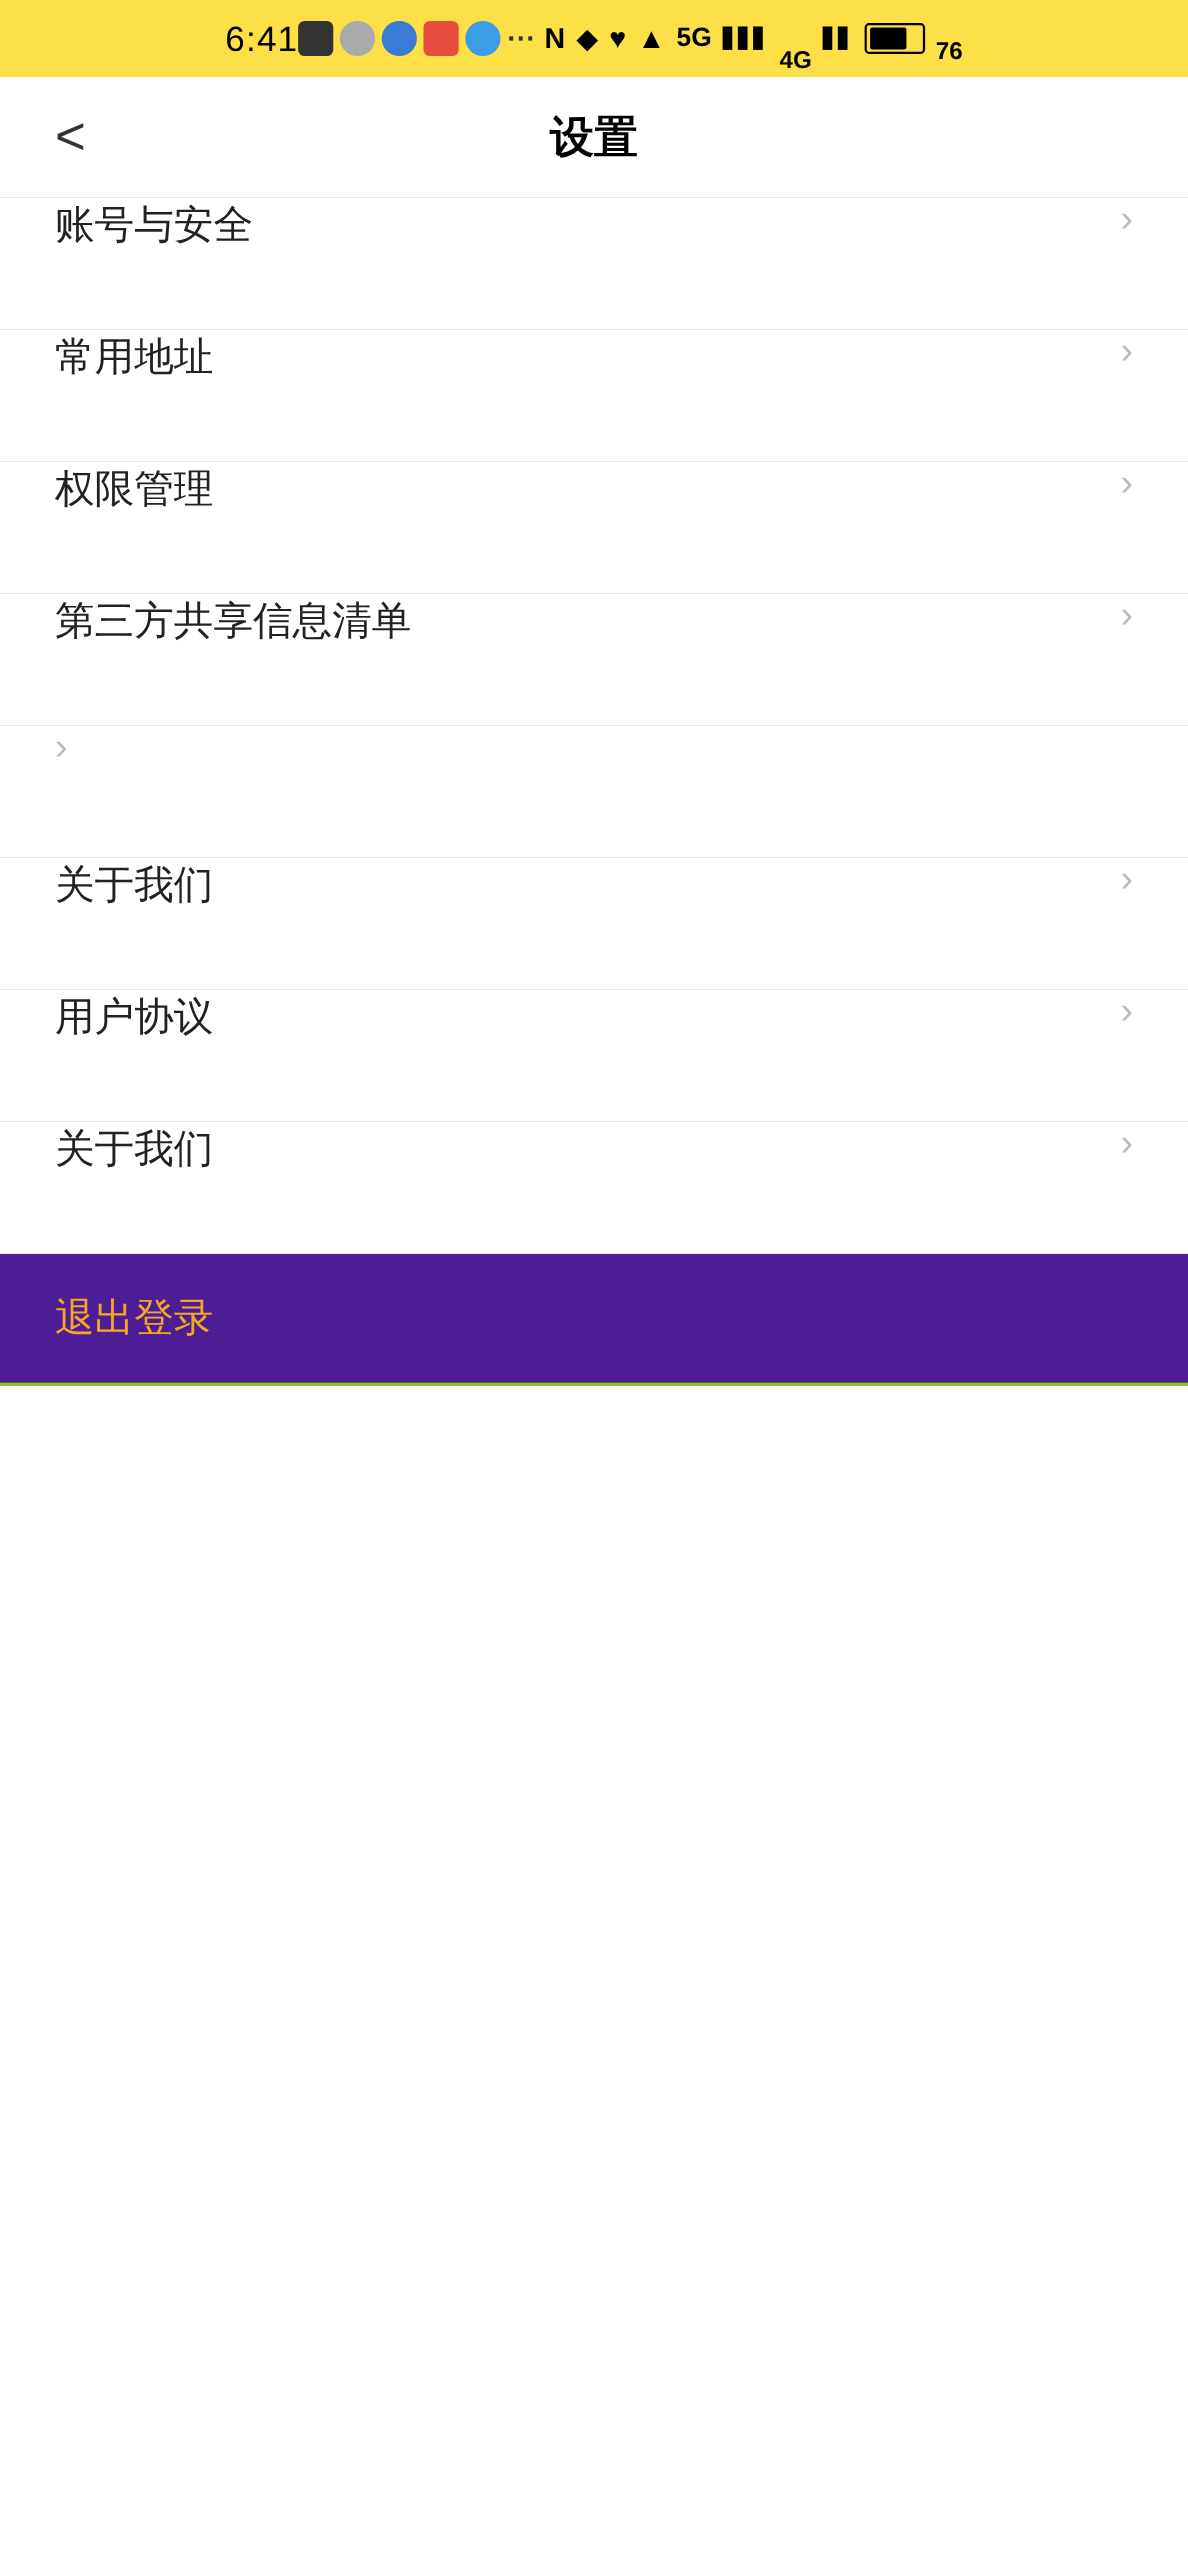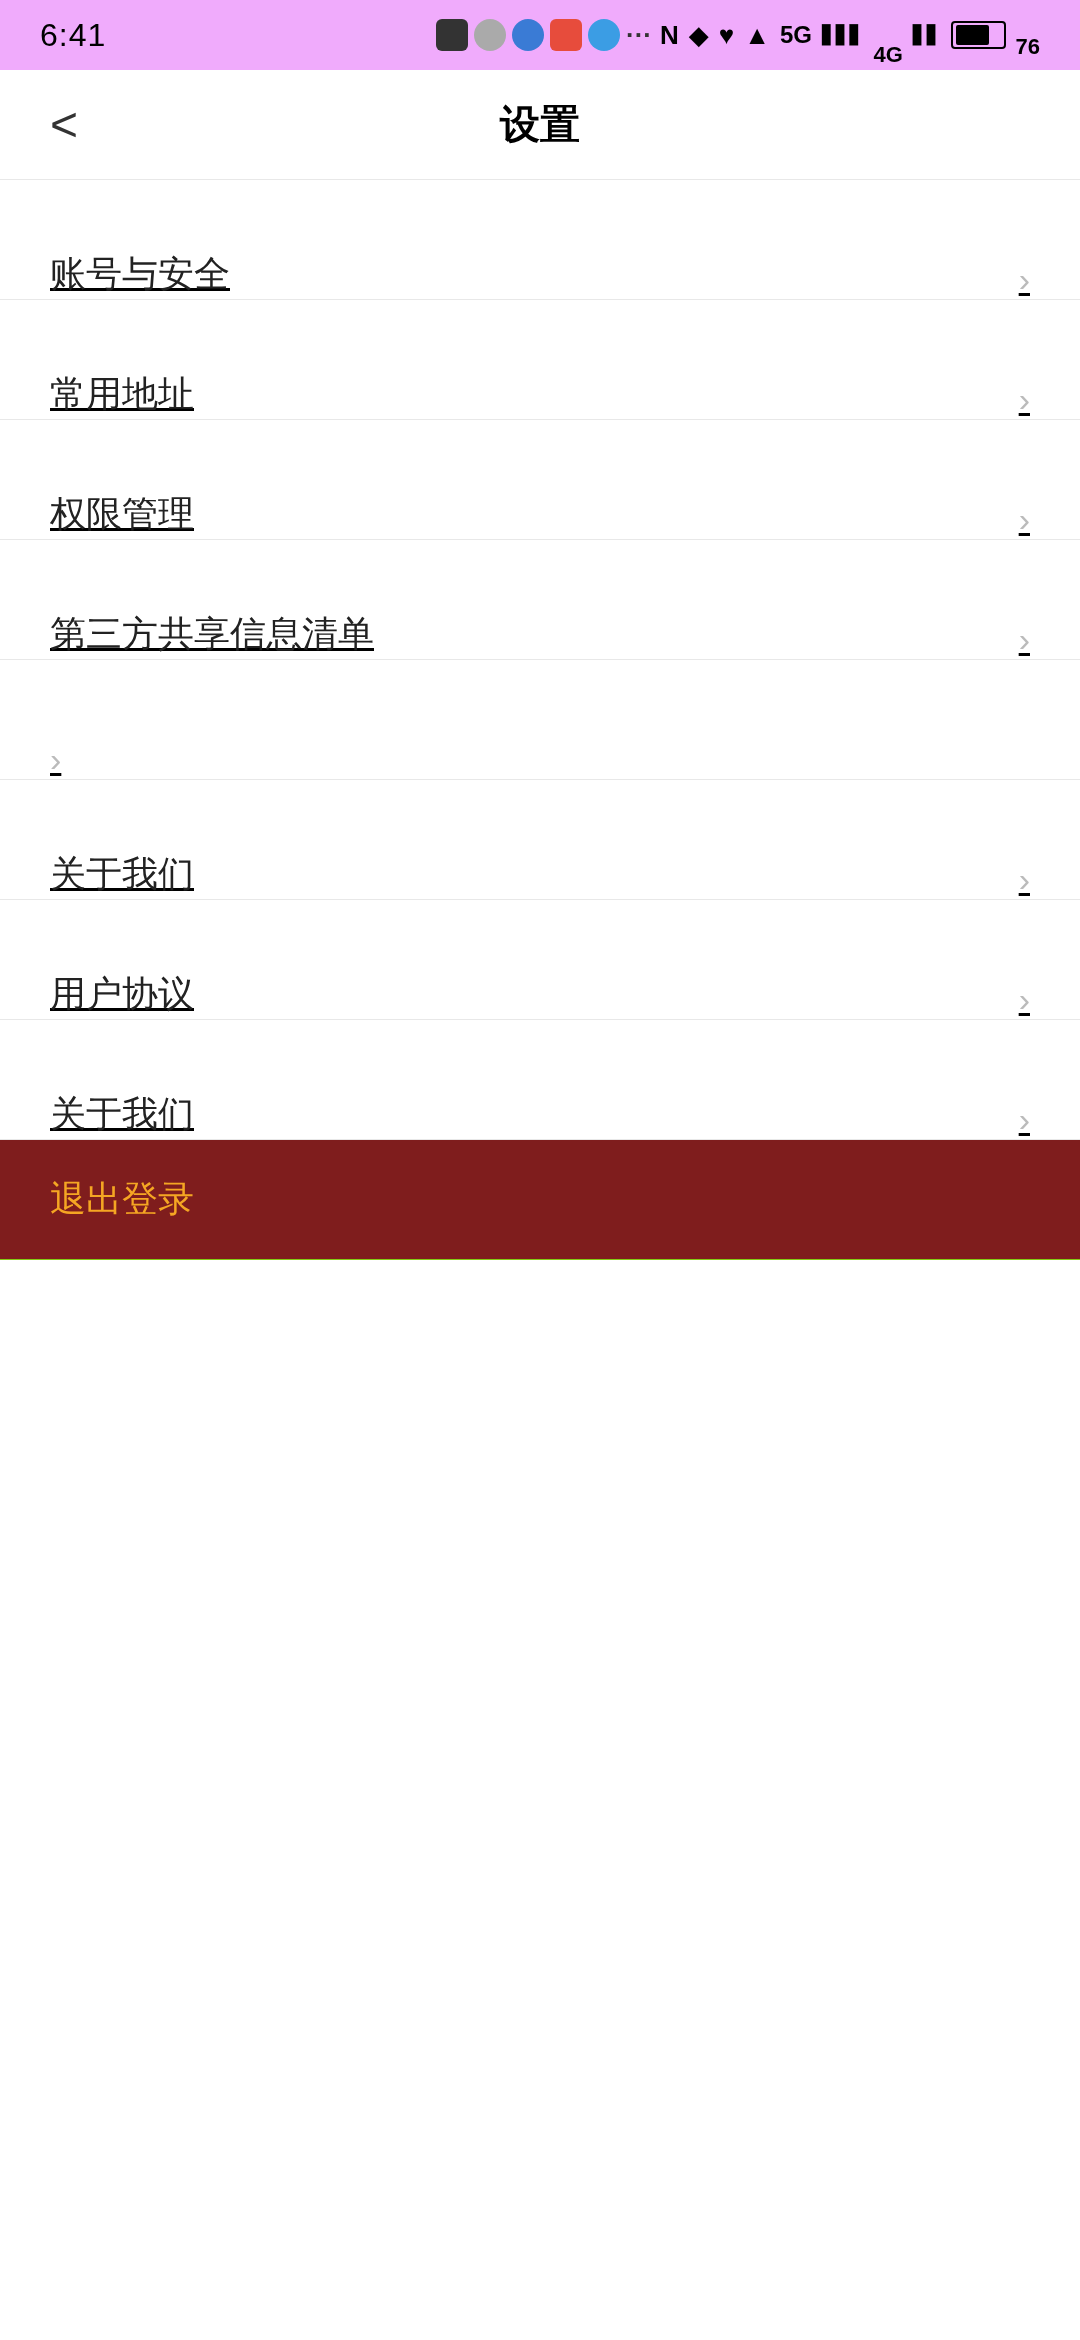--- a/index.html
+++ b/index.html
@@ -14,24 +14,24 @@
       min-height: 2340px;
       background: #ffffff;
       font-family: -apple-system, "PingFang SC", "Hiragino Sans GB", "Microsoft YaHei", sans-serif;
       overflow-x: hidden;
     }
 
     
     .status-bar {
       width: 100%;
       height: 70px;
-      background: #f0abfc;
-      display: flex;
-      align-items: center;
-      justify-content: space-between;
+      background: #fde047;
+      display: flex;
+      align-items: center;
+      justify-content: center;
       padding: 0 40px;
     }
 
     .status-time {
       font-size: 32px;
       font-weight: 500;
       color: #000;
       letter-spacing: 1px;
     }
 
@@ -88,50 +88,49 @@
     }
 
     
     .settings-list {
       width: 100%;
       background: #ffffff;
     }
 
     .settings-item {
       display: flex;
-      align-items: flex-end;
+      align-items: flex-start;
       justify-content: space-between;
       padding: 0 50px;
       height: 120px;
       border-bottom: 1px solid #e8e8e8;
       cursor: pointer;
       background: #ffffff;
-      text-decoration: underline;
     }
 
     .settings-item-label {
       font-size: 36px;
       color: #222;
       font-weight: 400;
     }
 
     .settings-item-chevron {
       font-size: 34px;
       color: #bbb;
     }
 
     
     .logout-item {
       display: flex;
       align-items: center;
       padding: 0 50px;
       height: 120px;
-      border-bottom: 1px solid #84cc16;
+      border-bottom: 3px solid #84cc16;
       cursor: pointer;
-      background: #7f1d1d;
+      background: #4c1d95;
     }
 
     .logout-label {
       font-size: 36px;
       color: #f5a623;
       font-weight: 400;
     }
 
     
     .bottom-area {

